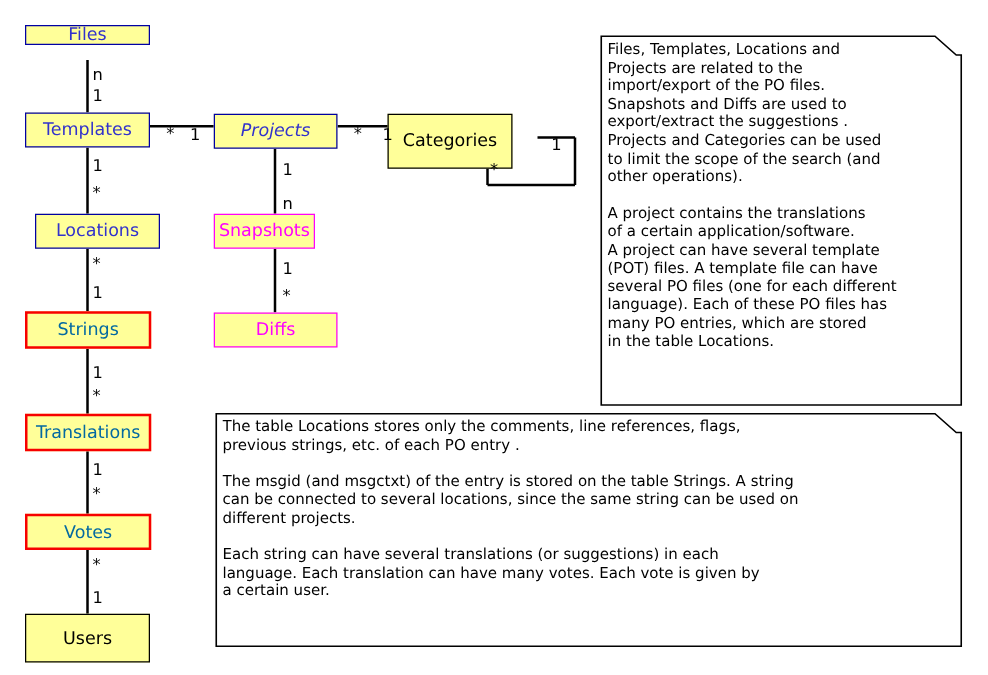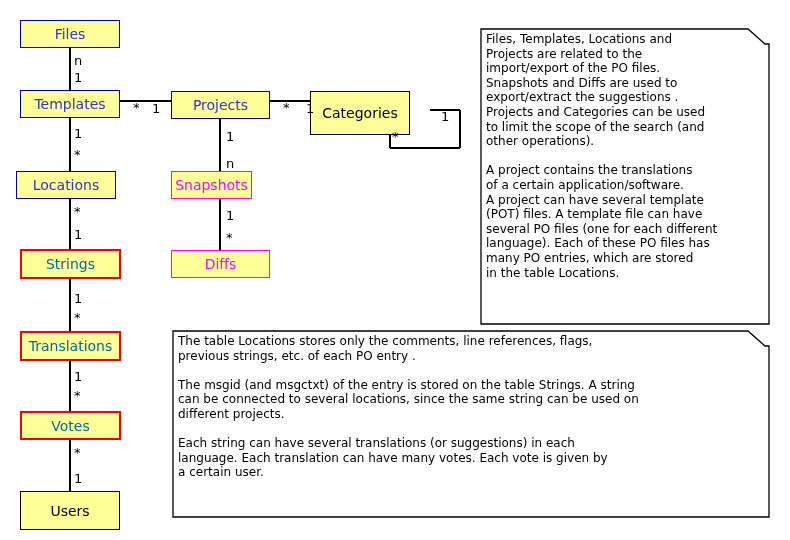--- a/index.html
+++ b/index.html
@@ -84,42 +84,42 @@
 previous strings, etc. of each PO entry .
 
 The msgid (and msgctxt) of the entry is stored on the table Strings. A string
 can be connected to several locations, since the same string can be used on
 different projects.
 
 Each string can have several translations (or suggestions) in each
 language. Each translation can have many votes. Each vote is given by
 a certain user.</div>
     </div>
-    <div class="entity blue" style="left: 20px; top: 20px; width: 100px; height: 28px;">
+    <div class="entity blue" style="left: 20px; top: 20px; width: 100px; height: 16px;">
       <span>Files</span>
     </div>
     <div class="entity blue" style="left: 20px; top: 90px; width: 100px; height: 28px;">
       <span>Templates</span>
     </div>
-    <div class="entity blue" style="left: 16px; top: 171px; width: 100px; height: 28px;">
+    <div class="entity blue" style="left: 28px; top: 171px; width: 100px; height: 28px;">
       <span>Locations</span>
     </div>
     <div class="entity red" style="left: 20px; top: 249px; width: 101px; height: 30px;">
       <span>Strings</span>
     </div>
     <div class="entity red" style="left: 20px; top: 331px; width: 101px; height: 30px;">
       <span>Translations</span>
     </div>
     <div class="entity red" style="left: 20px; top: 411px; width: 101px; height: 29px;">
       <span>Votes</span>
     </div>
     <div class="entity black" style="left: 20px; top: 491px; width: 100px; height: 39px;">
       <span>Users</span>
     </div>
-    <div class="entity blue" style="left: 171px; top: 91px; width: 99px; height: 28px;">
+    <div class="entity blue" style="left: 171px; top: 91px; width: 99px; height: 28px; font-style: italic;">
       <span>Projects</span>
     </div>
     <div class="entity magenta" style="left: 171px; top: 171px; width: 81px; height: 28px;">
       <span>Snapshots</span>
     </div>
     <div class="entity magenta" style="left: 171px; top: 250px; width: 99px; height: 28px;">
       <span>Diffs</span>
     </div>
     <div class="entity black" style="left: 310px; top: 91px; width: 100px; height: 44px;">
       <span>Categories</span>

